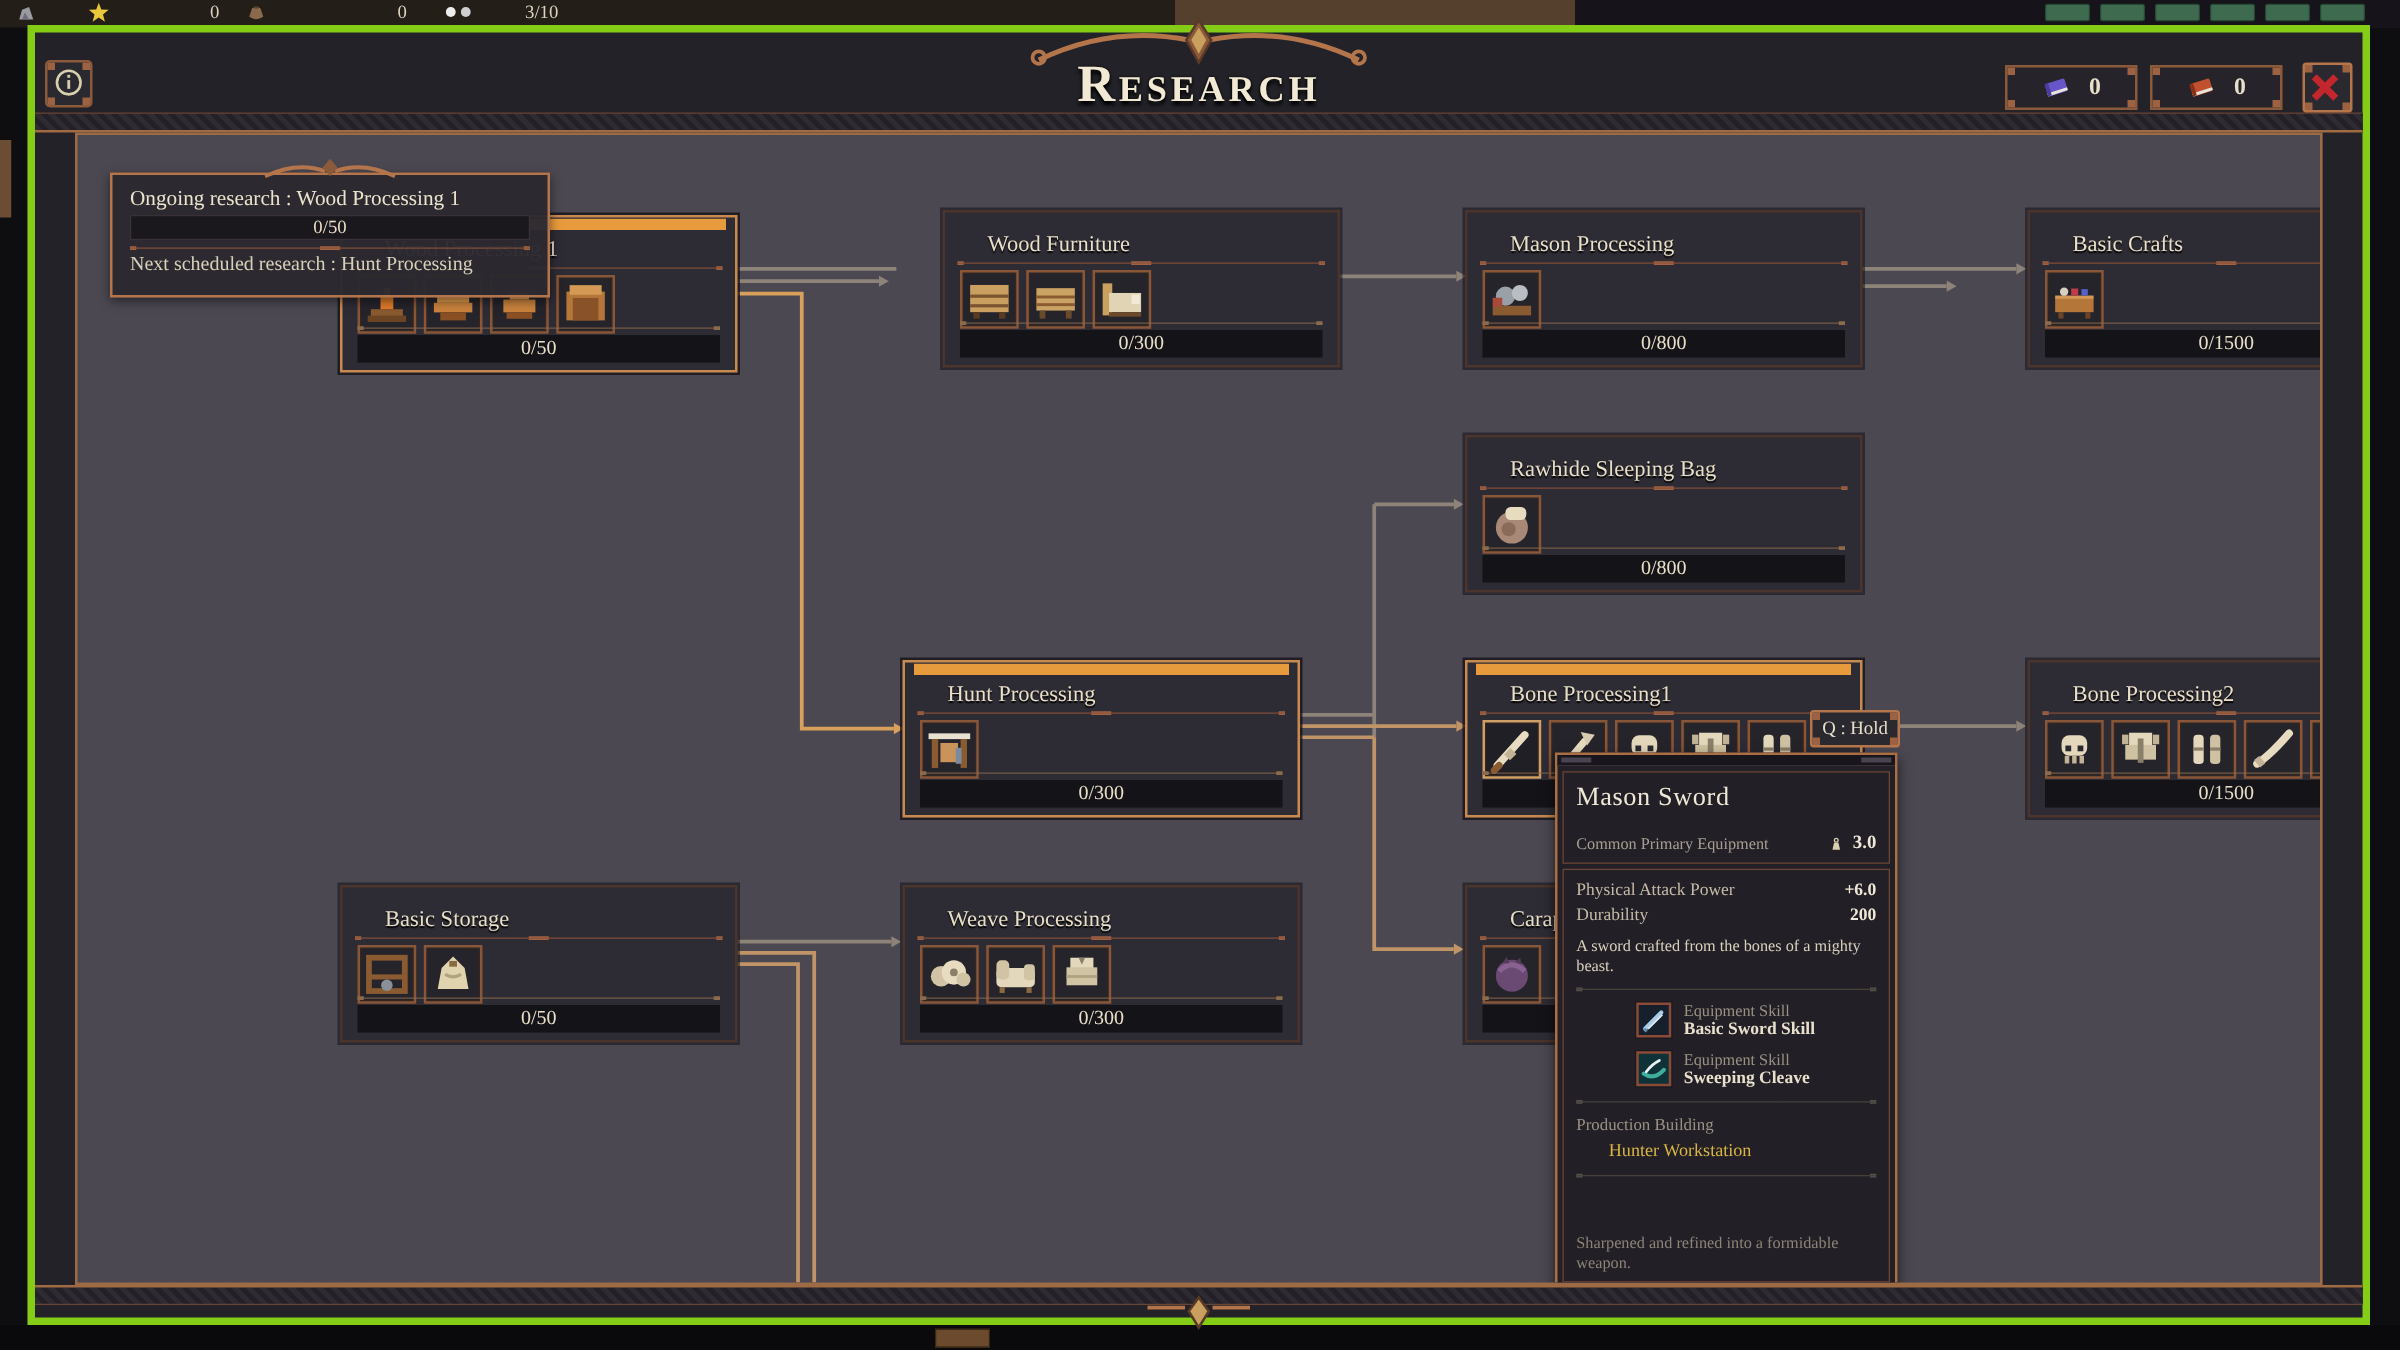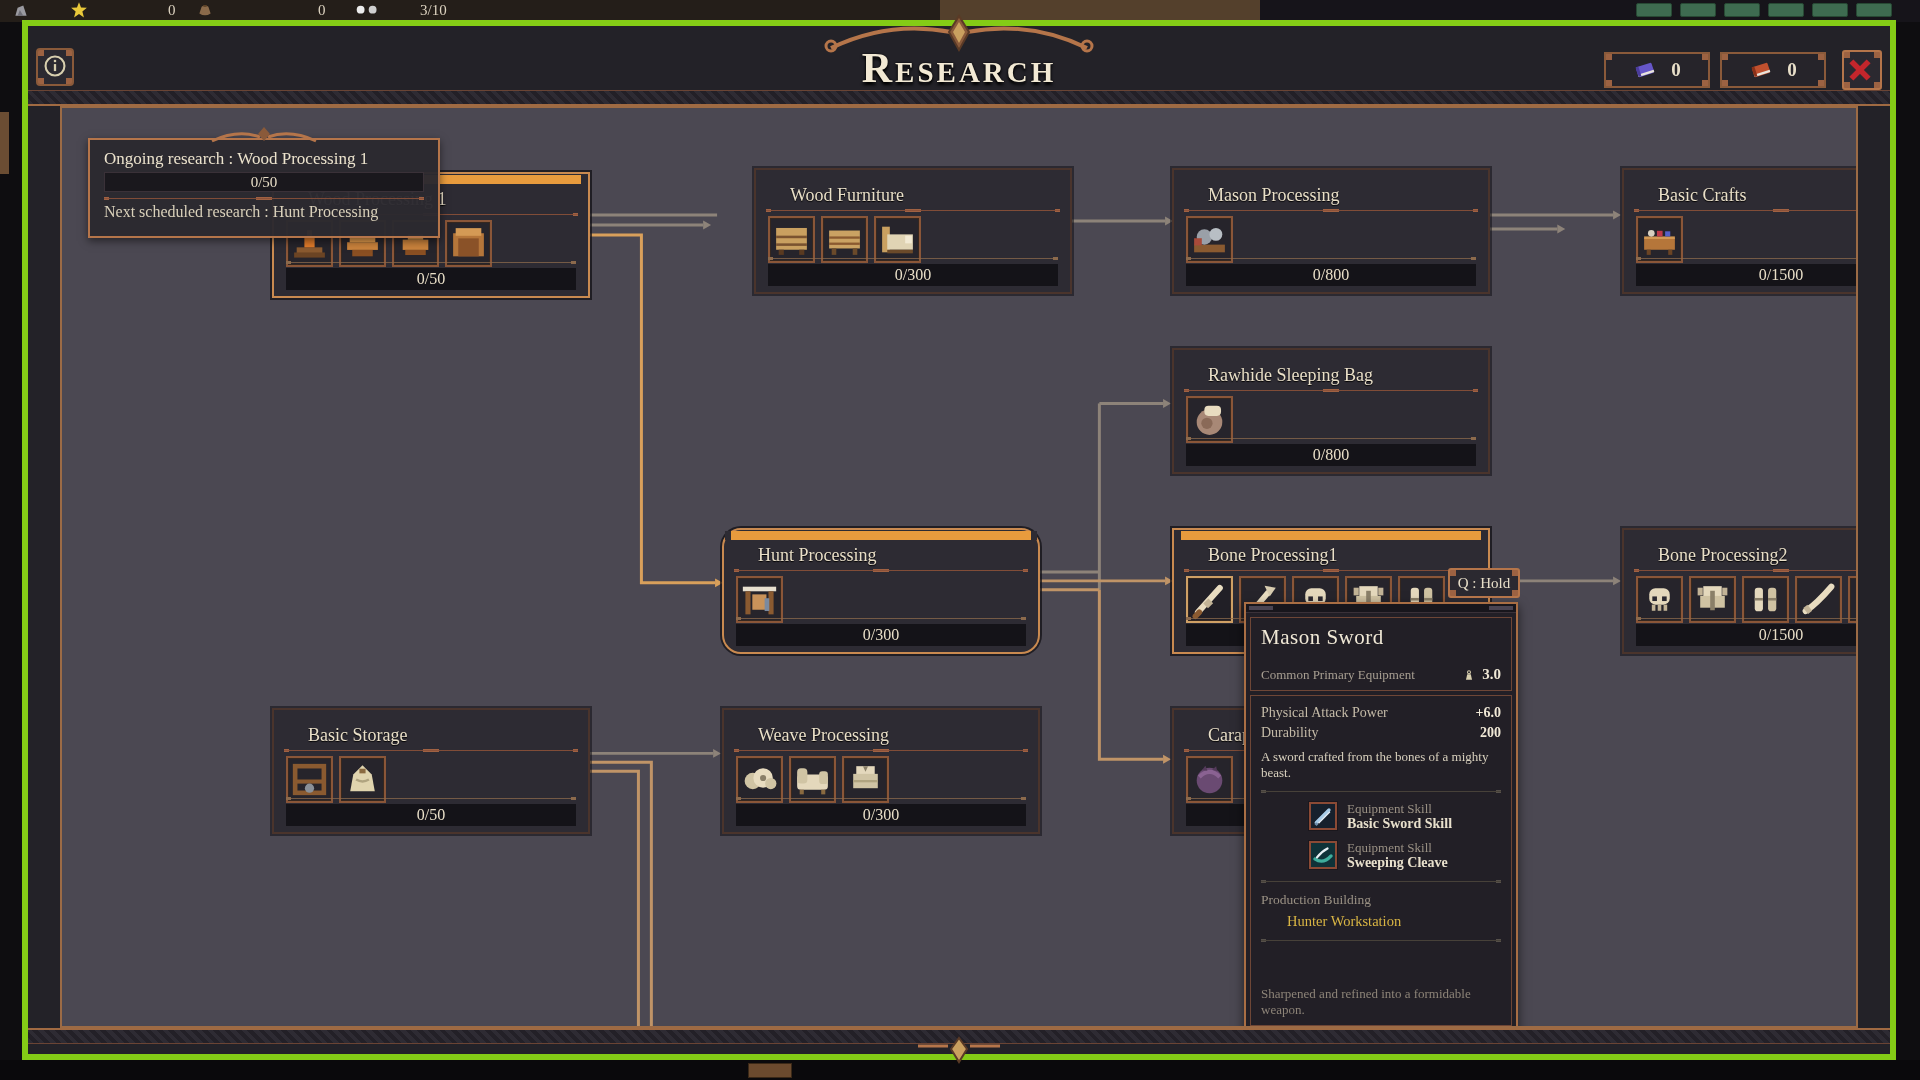--- a/index.html
+++ b/index.html
@@ -389,21 +389,21 @@
                 <svg viewBox="0 0 16 16" shape-rendering="geometricPrecision">
                   <circle cx="8" cy="9" r="5" fill="#a88876"></circle>
                   <circle cx="7" cy="9.5" r="2.2" fill="#8a6a58"></circle>
                   <rect x="6" y="2.6" width="6.5" height="4" rx="1.6" fill="#e8dcc0"></rect>
                 </svg>
               </div>
             </div>
             <div class="node-sep"></div>
             <div class="progress">0/800</div>
           </div>
-          <div class="research-node hl" style="left: 660px; top: 420px; border-radius: 19px;">
+          <div class="research-node hl" style="left: 660px; top: 420px;">
             <div class="node-title">Hunt Processing</div>
             <div class="node-divider"></div>
             <div class="icons-row">
               <div class="tile">
                 <svg viewBox="0 0 16 16" shape-rendering="geometricPrecision">
                   <rect x="1.5" y="3" width="13" height="1.8" fill="#e8e0d0"></rect>
                   <rect x="2.5" y="4.8" width="2" height="9" fill="#8a5a30"></rect>
                   <rect x="11.5" y="4.8" width="2" height="9" fill="#8a5a30"></rect>
                   <rect x="5.2" y="6" width="5.5" height="6" fill="#c9935a"></rect>
                   <rect x="10" y="7.5" width="1.8" height="5" fill="#7a8aa0"></rect>

